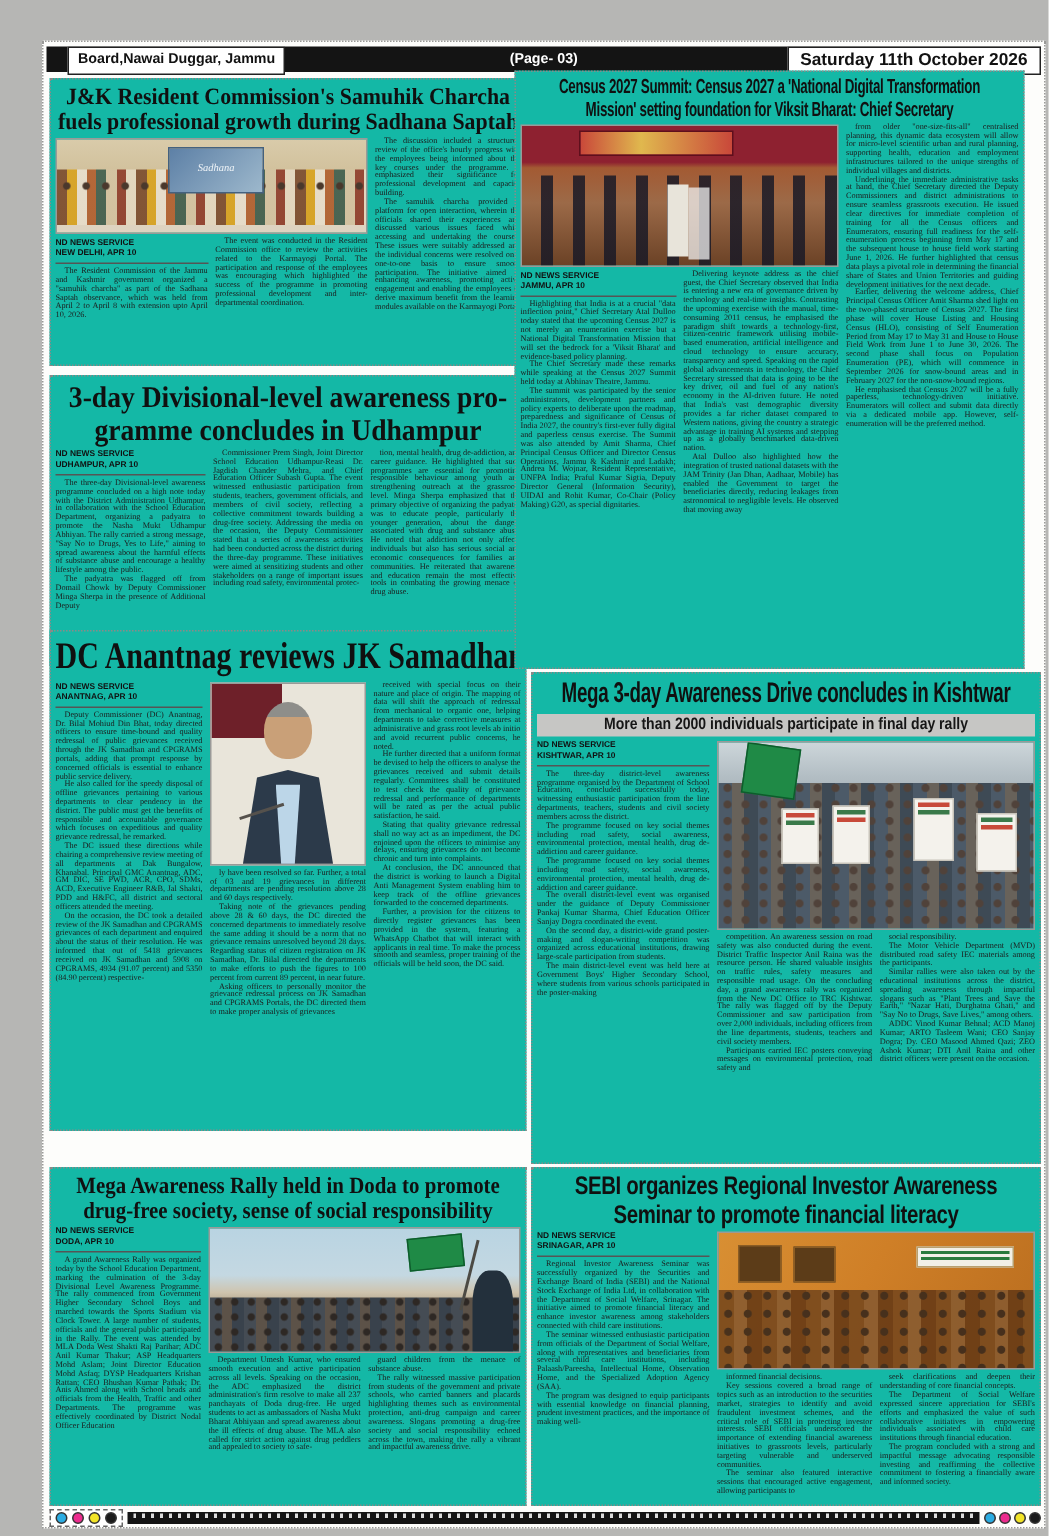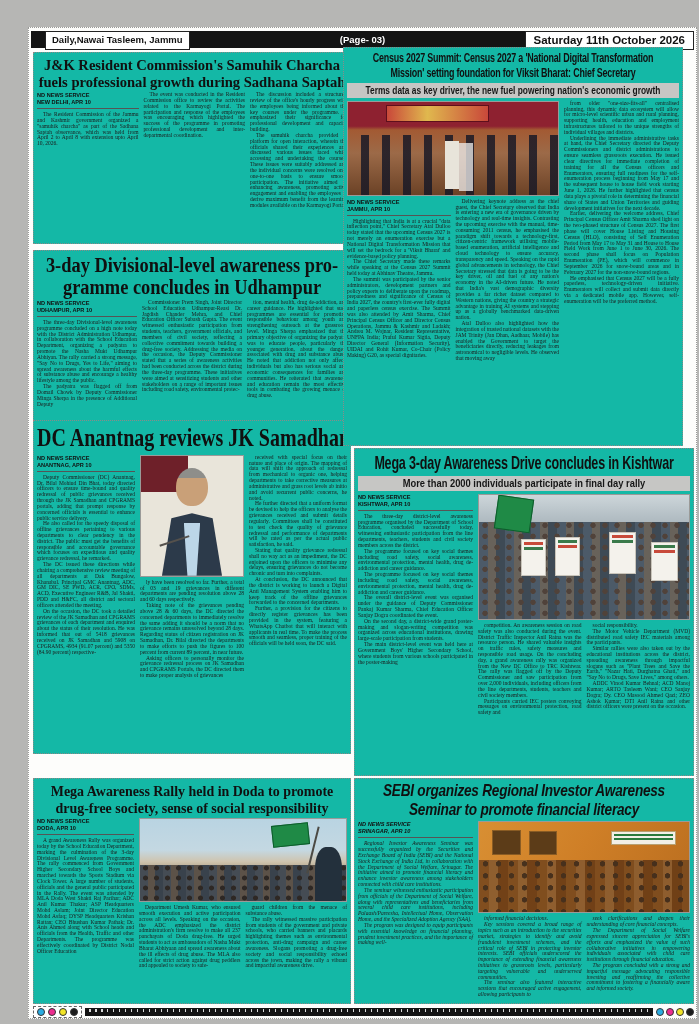--- a/index.html
+++ b/index.html
@@ -114,31 +114,37 @@
      background:repeating-linear-gradient(90deg,#fff 0 1.5px,transparent 1.5px 6px);}
   .rdots{display:flex;gap:2px;align-items:center;}
 </style>
 </head>
 <body>
 
 <div class="page">
 
   <div class="masthead">
     <div class="m-page">(Page- 03)</div>
-    <div class="m-name">Daily,Nawai Tasleem, Jammu</div>
+    <div class="m-name">Board,Nawai Duggar, Jammu</div>
     <div class="m-date">Saturday 11th October 2026</div>
   </div>
 
   <div class="art" style="left:4px;top:24px;width:318px;height:192px;">
     <div class="hl hl-serif squeeze" style="--sx:.94;font-size:15.5px;">
         <p class="para">J&amp;K Resident Commission's Samuhik Charcha</p>
         <p class="para">fuels professional growth during Sadhana Saptah</p>
       </div>
     <div class="row">
       <div style="width:208px;flex:none;" class="stack">
+        <div class="photo ph-samuhik">
+          <div class="ph-crowd1"></div>
+          <div class="ph-heads1"></div>
+          <div class="ph-screen"><span>Sadhana</span></div>
+          <div class="ph-table"></div>
+        </div>
         <div class="row">
           <div class="col body">
             <div class="byline">
               <div>ND NEWS SERVICE</div>
               <div>NEW DELHI, APR 10</div>
             </div>
             <div>
                 <p class="para">The Resident Commission of the Jammu and Kashmir government organized a "samuhik charcha" as part of the Sadhana Saptah observance, which was held from April 2 to April 8 with extension upto April 10, 2026.</p>
               </div>
           </div>
@@ -251,23 +257,20 @@
         </div>
       </div>
     </div>
   </div>
 
   <div class="art" style="left:314px;top:19px;width:340px;height:399px;">
     <div class="hl hl-sans squeeze" style="--sx:.66;font-size:13.5px;">
         <p class="para">Census 2027 Summit: Census 2027 a 'National Digital Transformation</p>
         <p class="para">Mission' setting foundation for Viksit Bharat: Chief Secretary</p>
       </div>
-    <div class="kicker">
-        <span class="squeeze" style="--sx:.76;">Terms data as key driver, the new fuel powering nation's economic growth</span>
-      </div>
     <div class="row">
       <div style="width:212px;flex:none;" class="stack">
         <div class="photo ph-census">
           <div class="ph-banner"></div>
           <div class="ph-figures"></div>
           <div class="ph-shawl"></div>
         </div>
         <div class="row">
           <div class="col body">
             <div class="byline">
@@ -345,21 +348,21 @@
               <p class="para">social responsibility.</p>
               <p class="para">The Motor Vehicle Department (MVD) distributed road safety IEC materials among the participants.</p>
               <p class="para">Similar rallies were also taken out by the educational institutions across the district, spreading awareness through impactful slogans such as "Plant Trees and Save the Earth," "Nazar Hati, Durghatna Ghati," and "Say No to Drugs, Save Lives," among others.</p>
               <p class="para">ADDC Vinod Kumar Behnal; ACD Manoj Kumar; ARTO Tasleem Wani; CEO Sanjay Dogra; Dy. CEO Masood Ahmed Qazi; ZEO Ashok Kumar; DTI Anil Raina and other district officers were present on the occasion.</p>
             </div>
         </div>
       </div>
     </div>
   </div>
 
-  <div class="art" style="left:325px;top:750px;width:340px;height:226px;font-style:italic;">
+  <div class="art" style="left:325px;top:750px;width:340px;height:226px;">
     <div class="hl hl-sans squeeze" style="--sx:.8;font-size:17px;">
         <p class="para">SEBI organizes Regional Investor Awareness</p>
         <p class="para">Seminar to promote financial literacy</p>
       </div>
     <div class="row">
       <div class="col body">
         <div class="byline">
           <div>ND NEWS SERVICE</div>
           <div>SRINAGAR, APR 10</div>
         </div>

